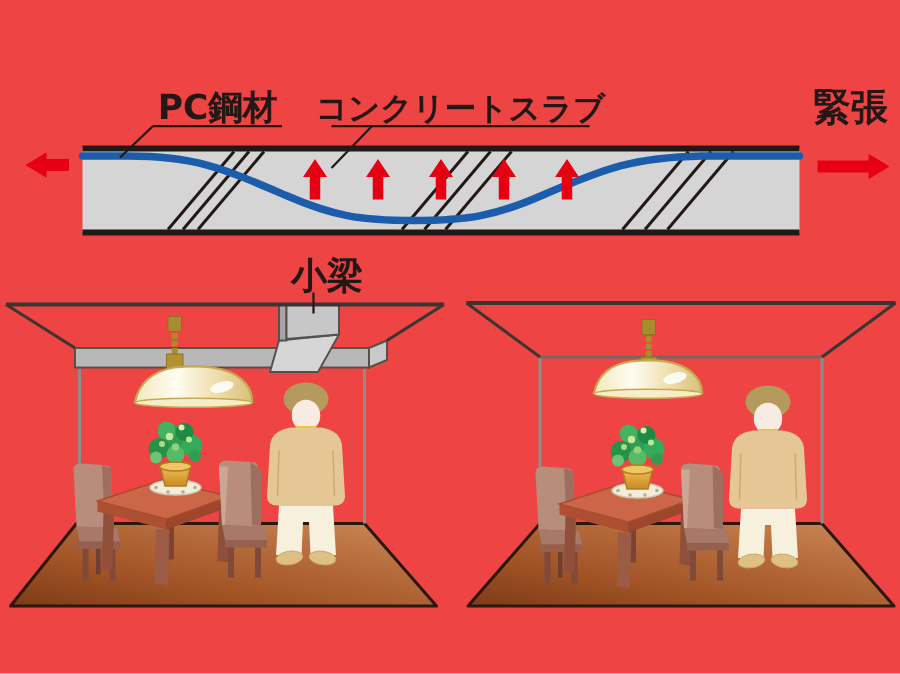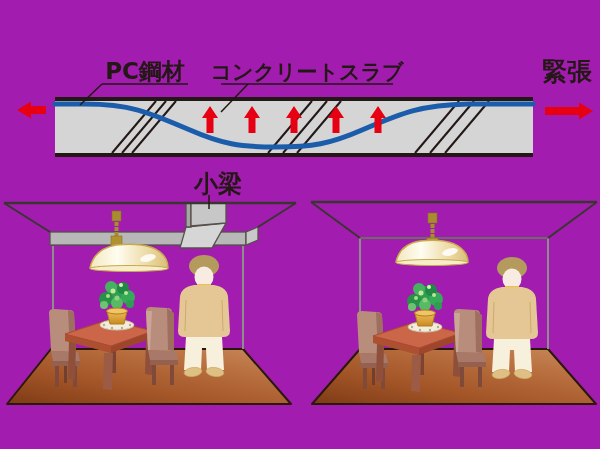--- a/index.html
+++ b/index.html
@@ -1,16 +1,16 @@
 <!DOCTYPE html>
 <html><head>
 <meta charset="utf-8">
 <style>
   html,body{margin:0;padding:0;background:#ffffff;}
-  .canvas{position:relative;width:600px;height:449px;background:#a21caf;overflow:hidden;
+  .canvas{position:relative;width:600px;height:449px;background:#ef4444;overflow:hidden;
           font-family:"DejaVu Sans",sans-serif;}
   svg{display:block;}
   .lbl{font-family:"DejaVu Sans",sans-serif;font-weight:bold;fill:#231815;}
 </style>
 </head>
 <body>
 
 <div class="canvas">
 <svg width="600" height="449" viewBox="0 0 600 449" xmlns="http://www.w3.org/2000/svg">
 

